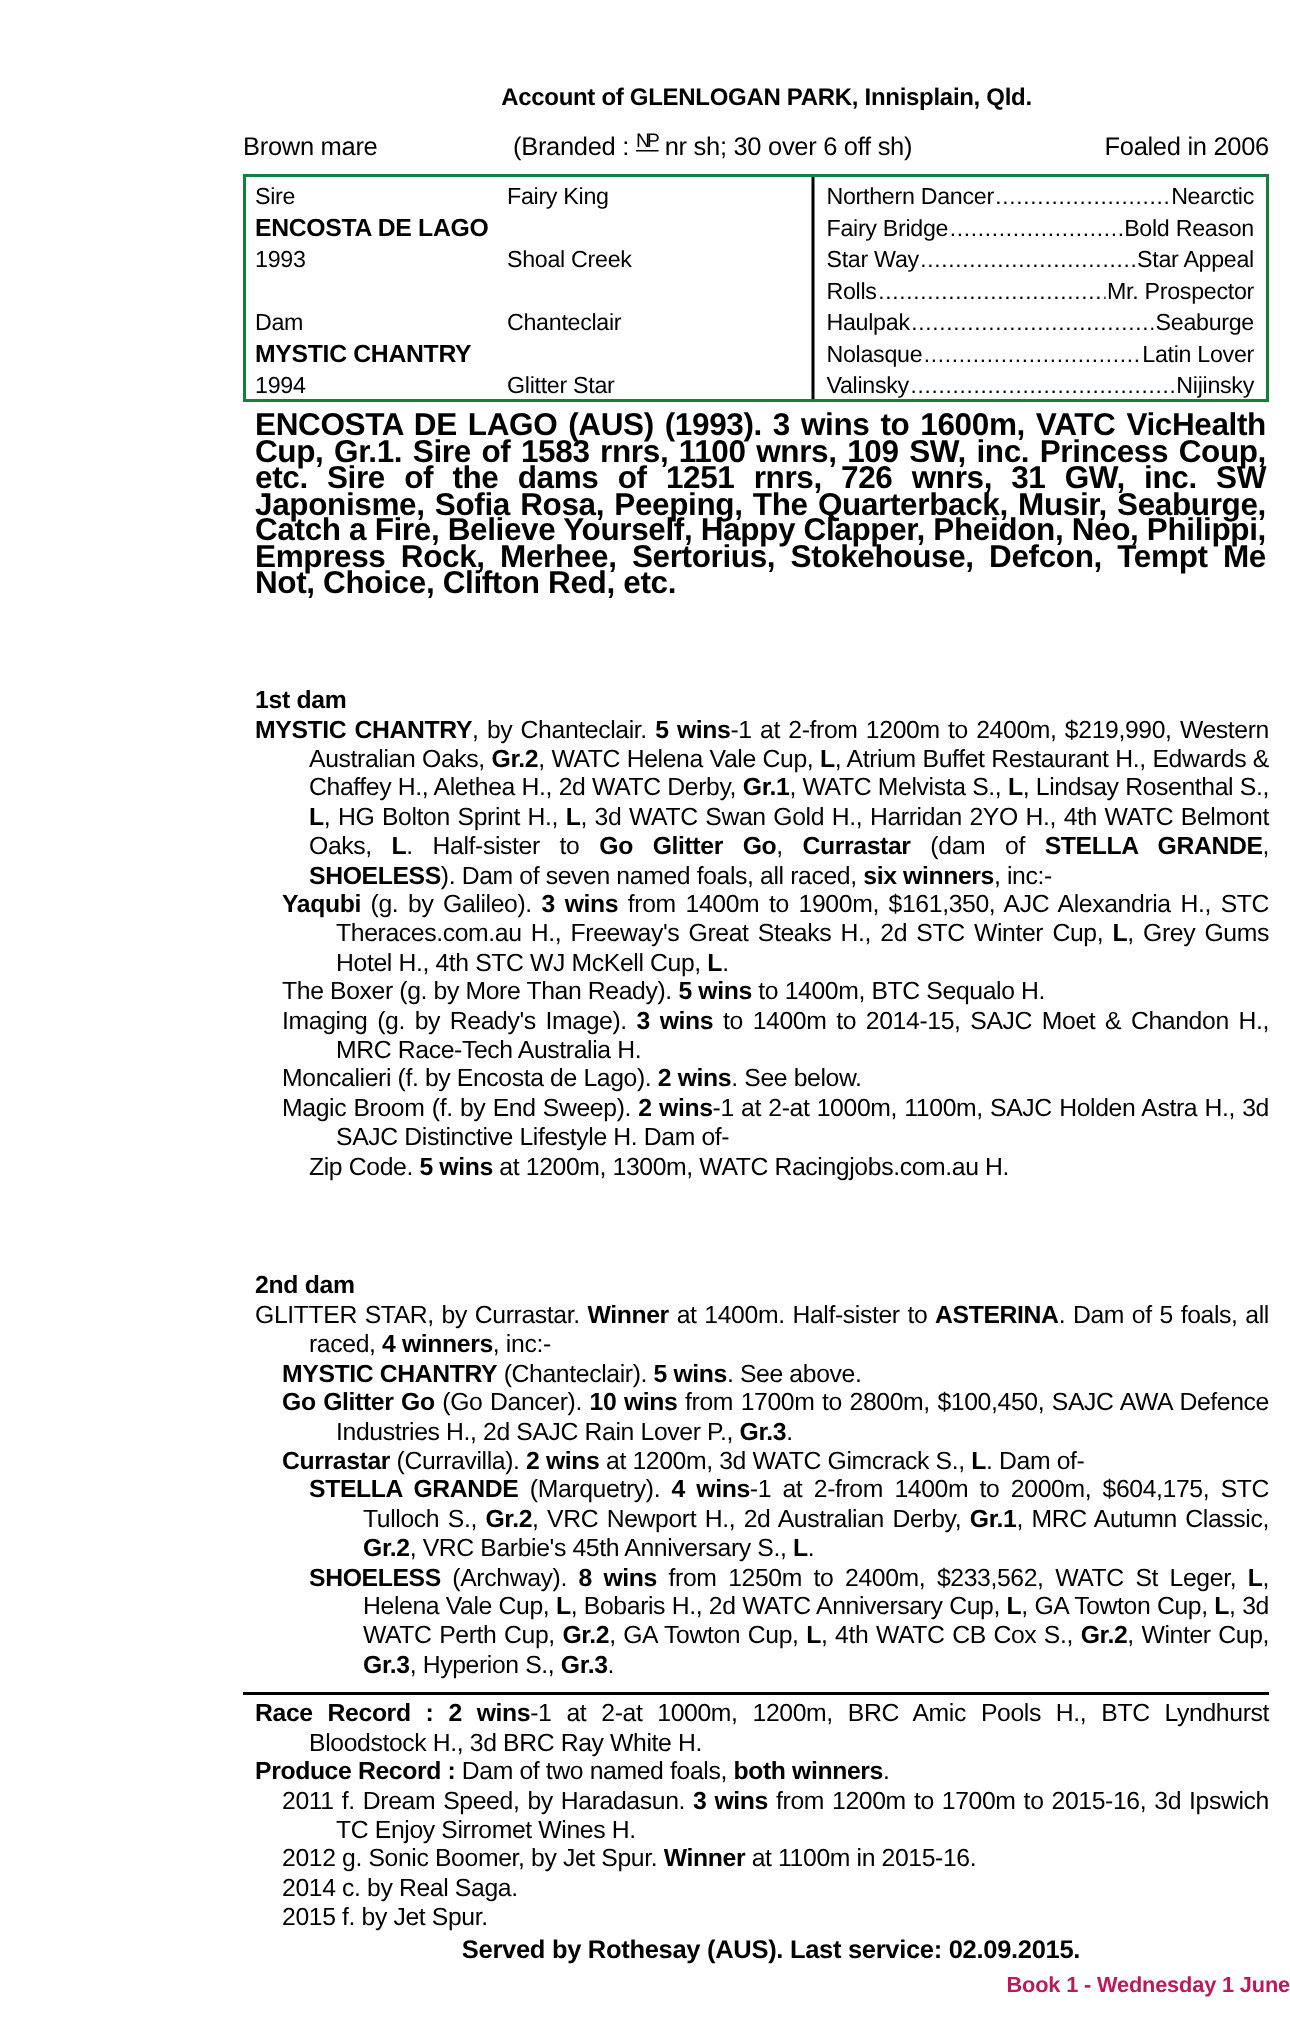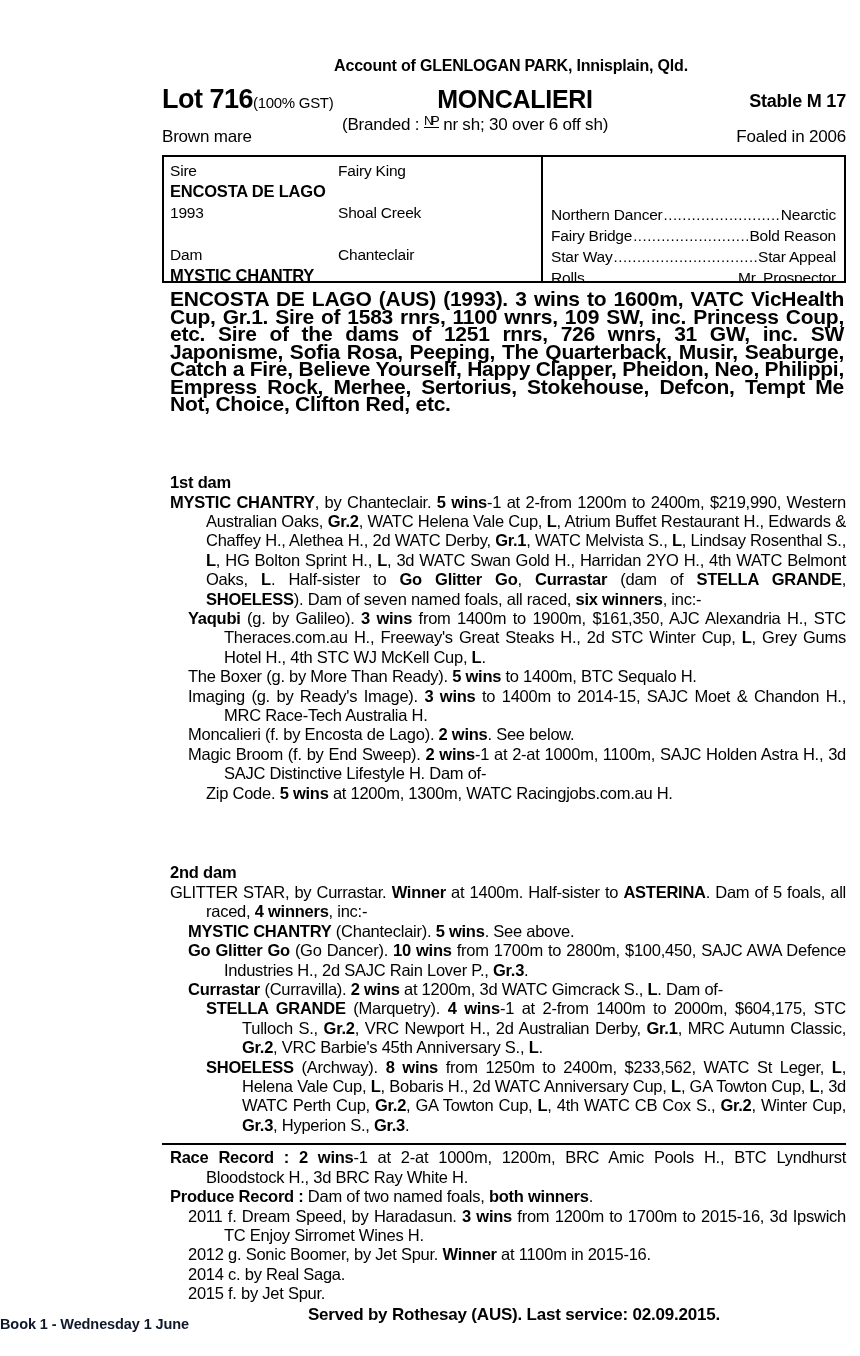--- a/index.html
+++ b/index.html
@@ -79,42 +79,42 @@
     position: relative;
     height: 28px;
     margin-top: 4px;
     font-size: 17px;
     letter-spacing: -0.2px;
   }
   .desc-left { position: absolute; left: 0; bottom: 0; }
   .desc-mid {
     position: absolute;
     left: 180px;
-    bottom: 12px;
+    bottom: 0;
     white-space: nowrap;
   }
   .desc-right { position: absolute; right: 0; bottom: 0; }
   .brand-mark {
     display: inline-block;
     position: relative;
     top: -5px;
     font-size: 13px;
     font-weight: 500;
     letter-spacing: -2.2px;
     border-bottom: 1.5px solid #000;
     padding: 0 1px 0 0;
     line-height: 13px;
     vertical-align: baseline;
   }
 
   
   .ped-table {
     margin-top: 8px;
-    border: 2px solid #000000;
-    height: 128px;
+    border: 2px solid #15803d;
+    height: 152px;
     box-sizing: border-box;
     position: relative;
     overflow: hidden;
   }
   .ped-divider {
     position: absolute;
     left: 377px;
     top: 0;
     bottom: 0;
     width: 2px;
@@ -154,21 +154,21 @@
   }
   .gp .nm { flex: 0 0 auto; }
   .gp .dots {
     flex: 1 1 auto;
     overflow: hidden;
     white-space: nowrap;
     letter-spacing: 0.5px;
     margin: 0 1px;
     font-size: 15px;
   }
-  .gp .nm2 { flex: 0 0 auto; margin-top: 44px; }
+  .gp .nm2 { flex: 0 0 auto; }
 
   
   .sire-para {
     margin-top: 7px;
     font-weight: bold;
     font-size: 21px;
     line-height: 17.5px;
     letter-spacing: -0.25px;
     text-align: justify;
     padding-left: 8px;
@@ -224,42 +224,35 @@
     margin-top: 1px;
     padding-left: 20px;
   }
 
   
   .footer {
     position: absolute;
     left: 0;
     right: 0;
     top: 1316px;
-    text-align: left;
+    text-align: right;
     font-size: 14.5px;
     font-weight: bold;
     letter-spacing: -0.1px;
-    color: #0f172a;
+    color: #be185d;
   }
 </style>
 </head>
 <body>
 
 <div class="page">
   <div class="content">
 
     <div class="account-line">Account of GLENLOGAN PARK, Innisplain, Qld.</div>
 
-    <div class="lot-row">
-      <div class="lot-left">
-        <span class="lot-num">Lot 716</span><span class="gst">(100% GST)</span>
-      </div>
-      <div class="horse-name">MONCALIERI</div>
-      <div class="stable">Stable M 17</div>
-    </div>
 
     <div class="desc-row">
       <span class="desc-left">Brown mare</span>
       <span class="desc-mid">
         <span>(Branded :</span>
         <span class="brand-mark">NP</span>
         <span>nr sh; 30 over 6 off sh)</span>
       </span>
       <span class="desc-right">Foaled in 2006</span>
     </div>

